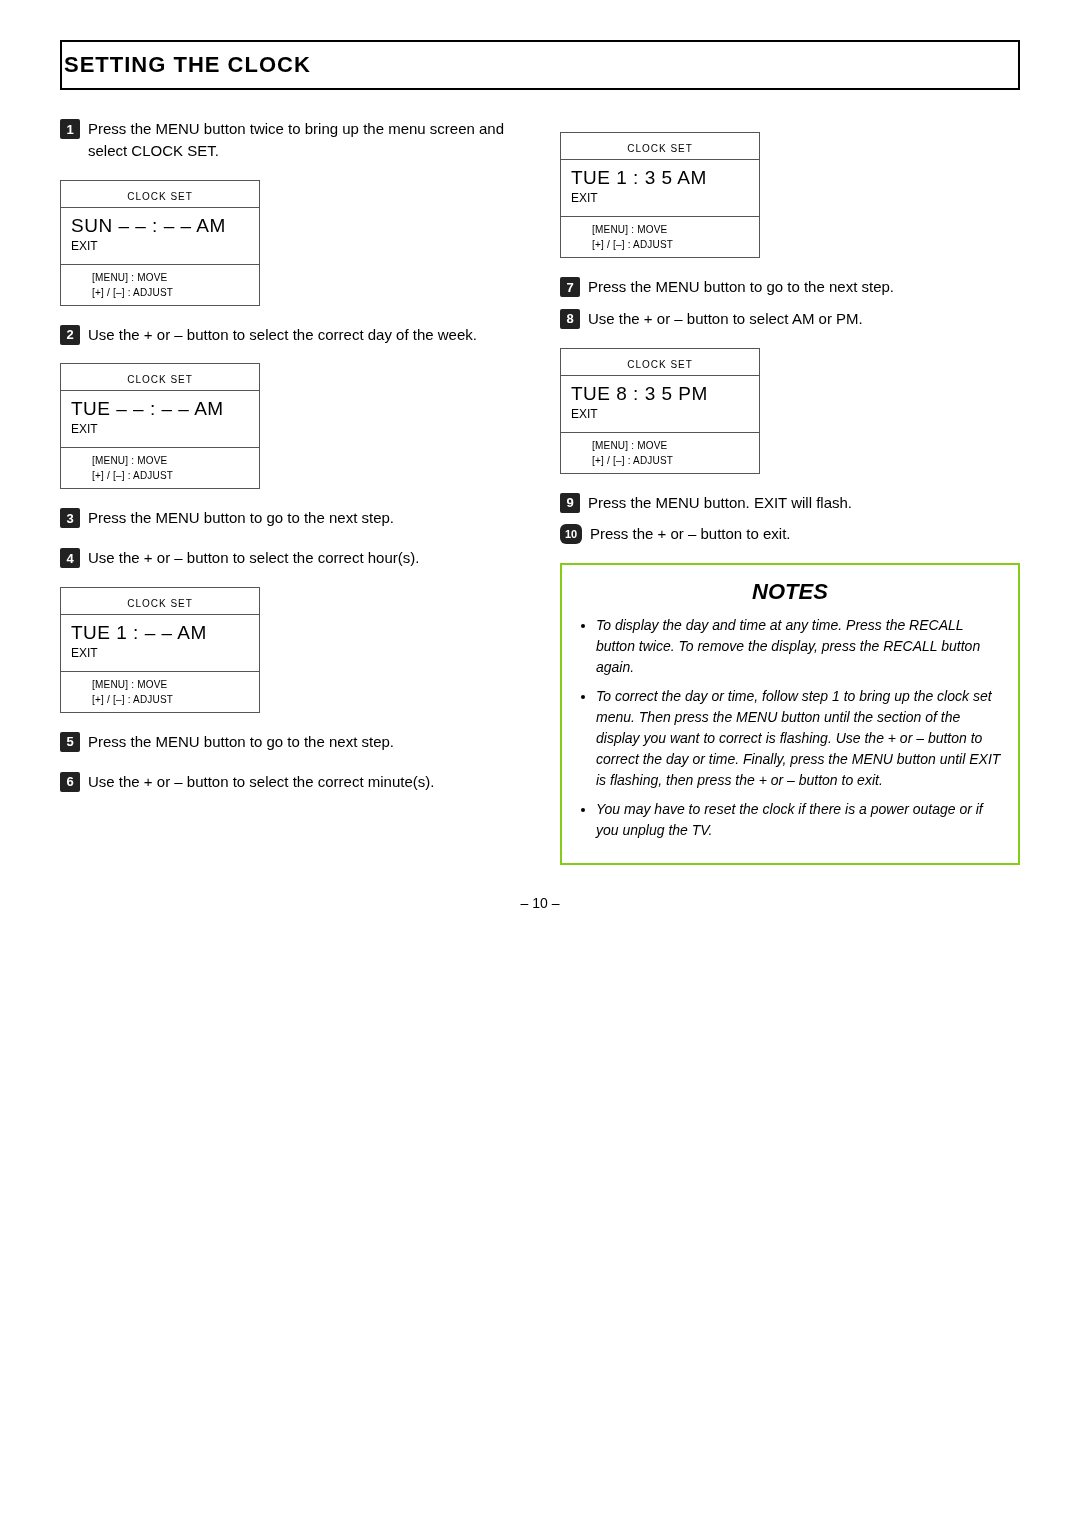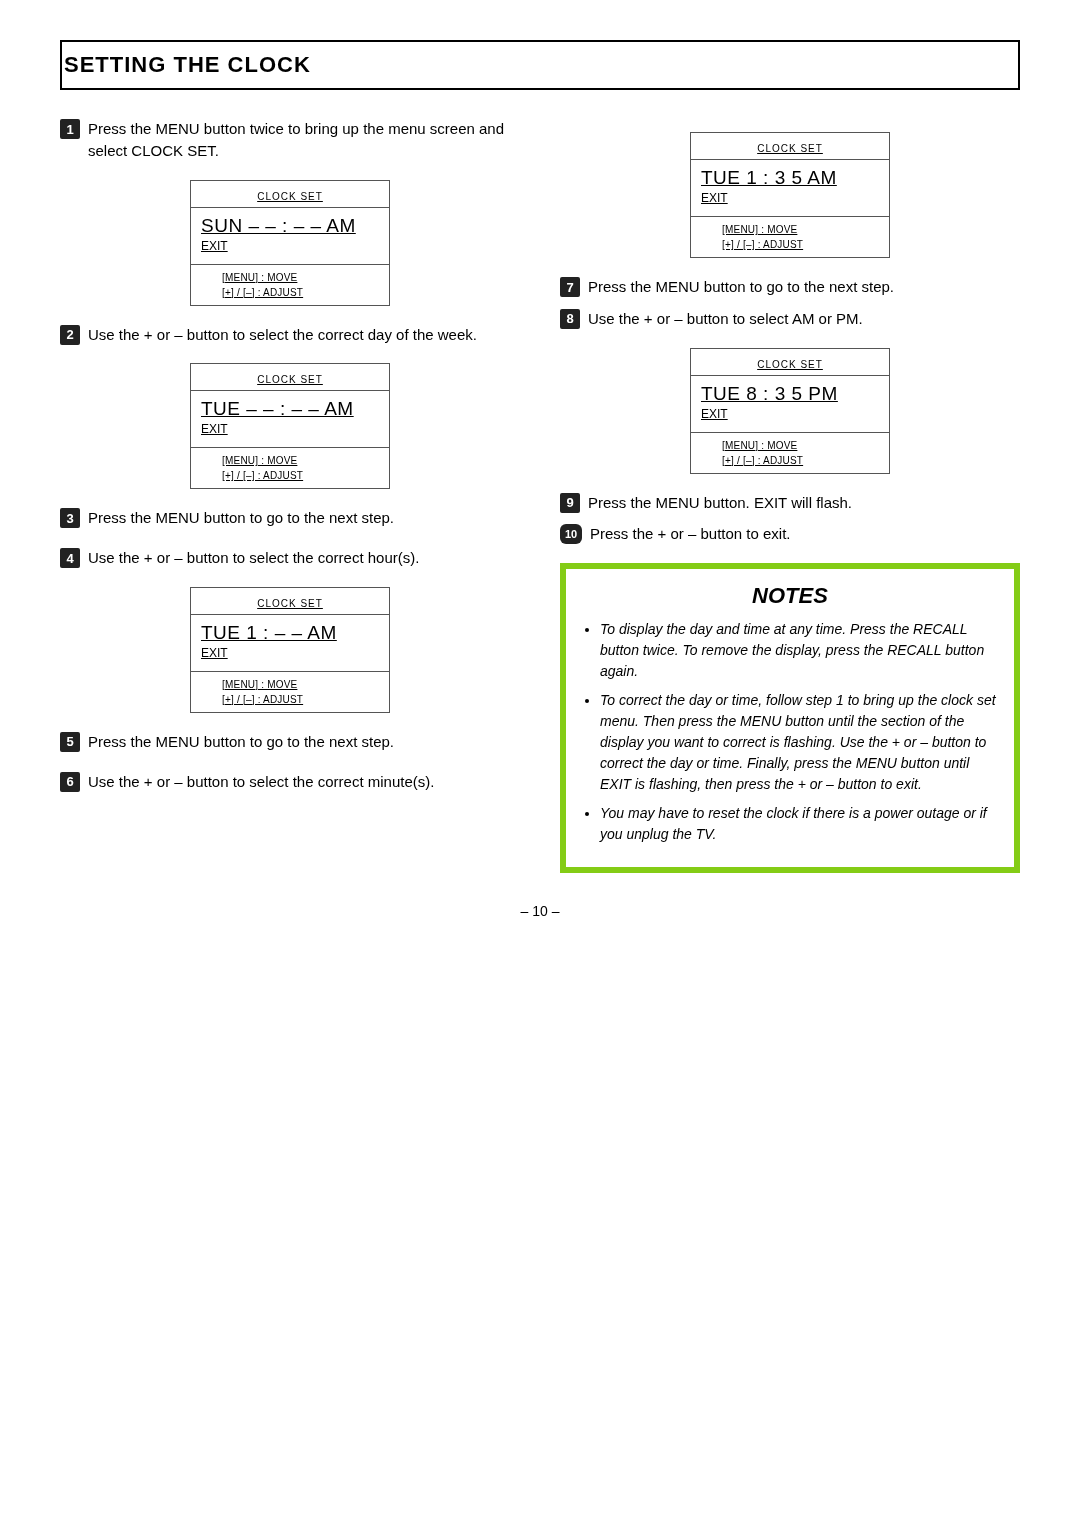--- a/index.html
+++ b/index.html
@@ -64,23 +64,22 @@
       flex-shrink: 0;
     }
     .step-text {
       font-size: 15px;
       line-height: 1.45;
     }
 
     
     .lcd-container {
       display: flex;
-      justify-content: center;
+      justify-content: flex-start;
       margin: 14px 0 18px 0;
-      text-decoration: underline;
     }
     .lcd-box {
       border: 1.5px solid #555;
       width: 200px;
       padding: 0;
       background: #fff;
     }
     .lcd-top {
       border-bottom: 1px solid #555;
       padding: 5px 10px 4px 10px;
@@ -110,21 +109,21 @@
     }
     .lcd-bottom .lcd-instruction {
       font-size: 10px;
       line-height: 1.5;
       letter-spacing: 0.2px;
       padding-left: 21px;
     }
 
     
     .notes-box {
-      border: 6px solid #84cc16;
+      border: 2px solid #84cc16;
       padding: 14px 16px;
       margin-top: 18px;
     }
     .notes-title {
       font-size: 22px;
       font-style: italic;
       font-weight: bold;
       text-align: center;
       margin-bottom: 10px;
     }

